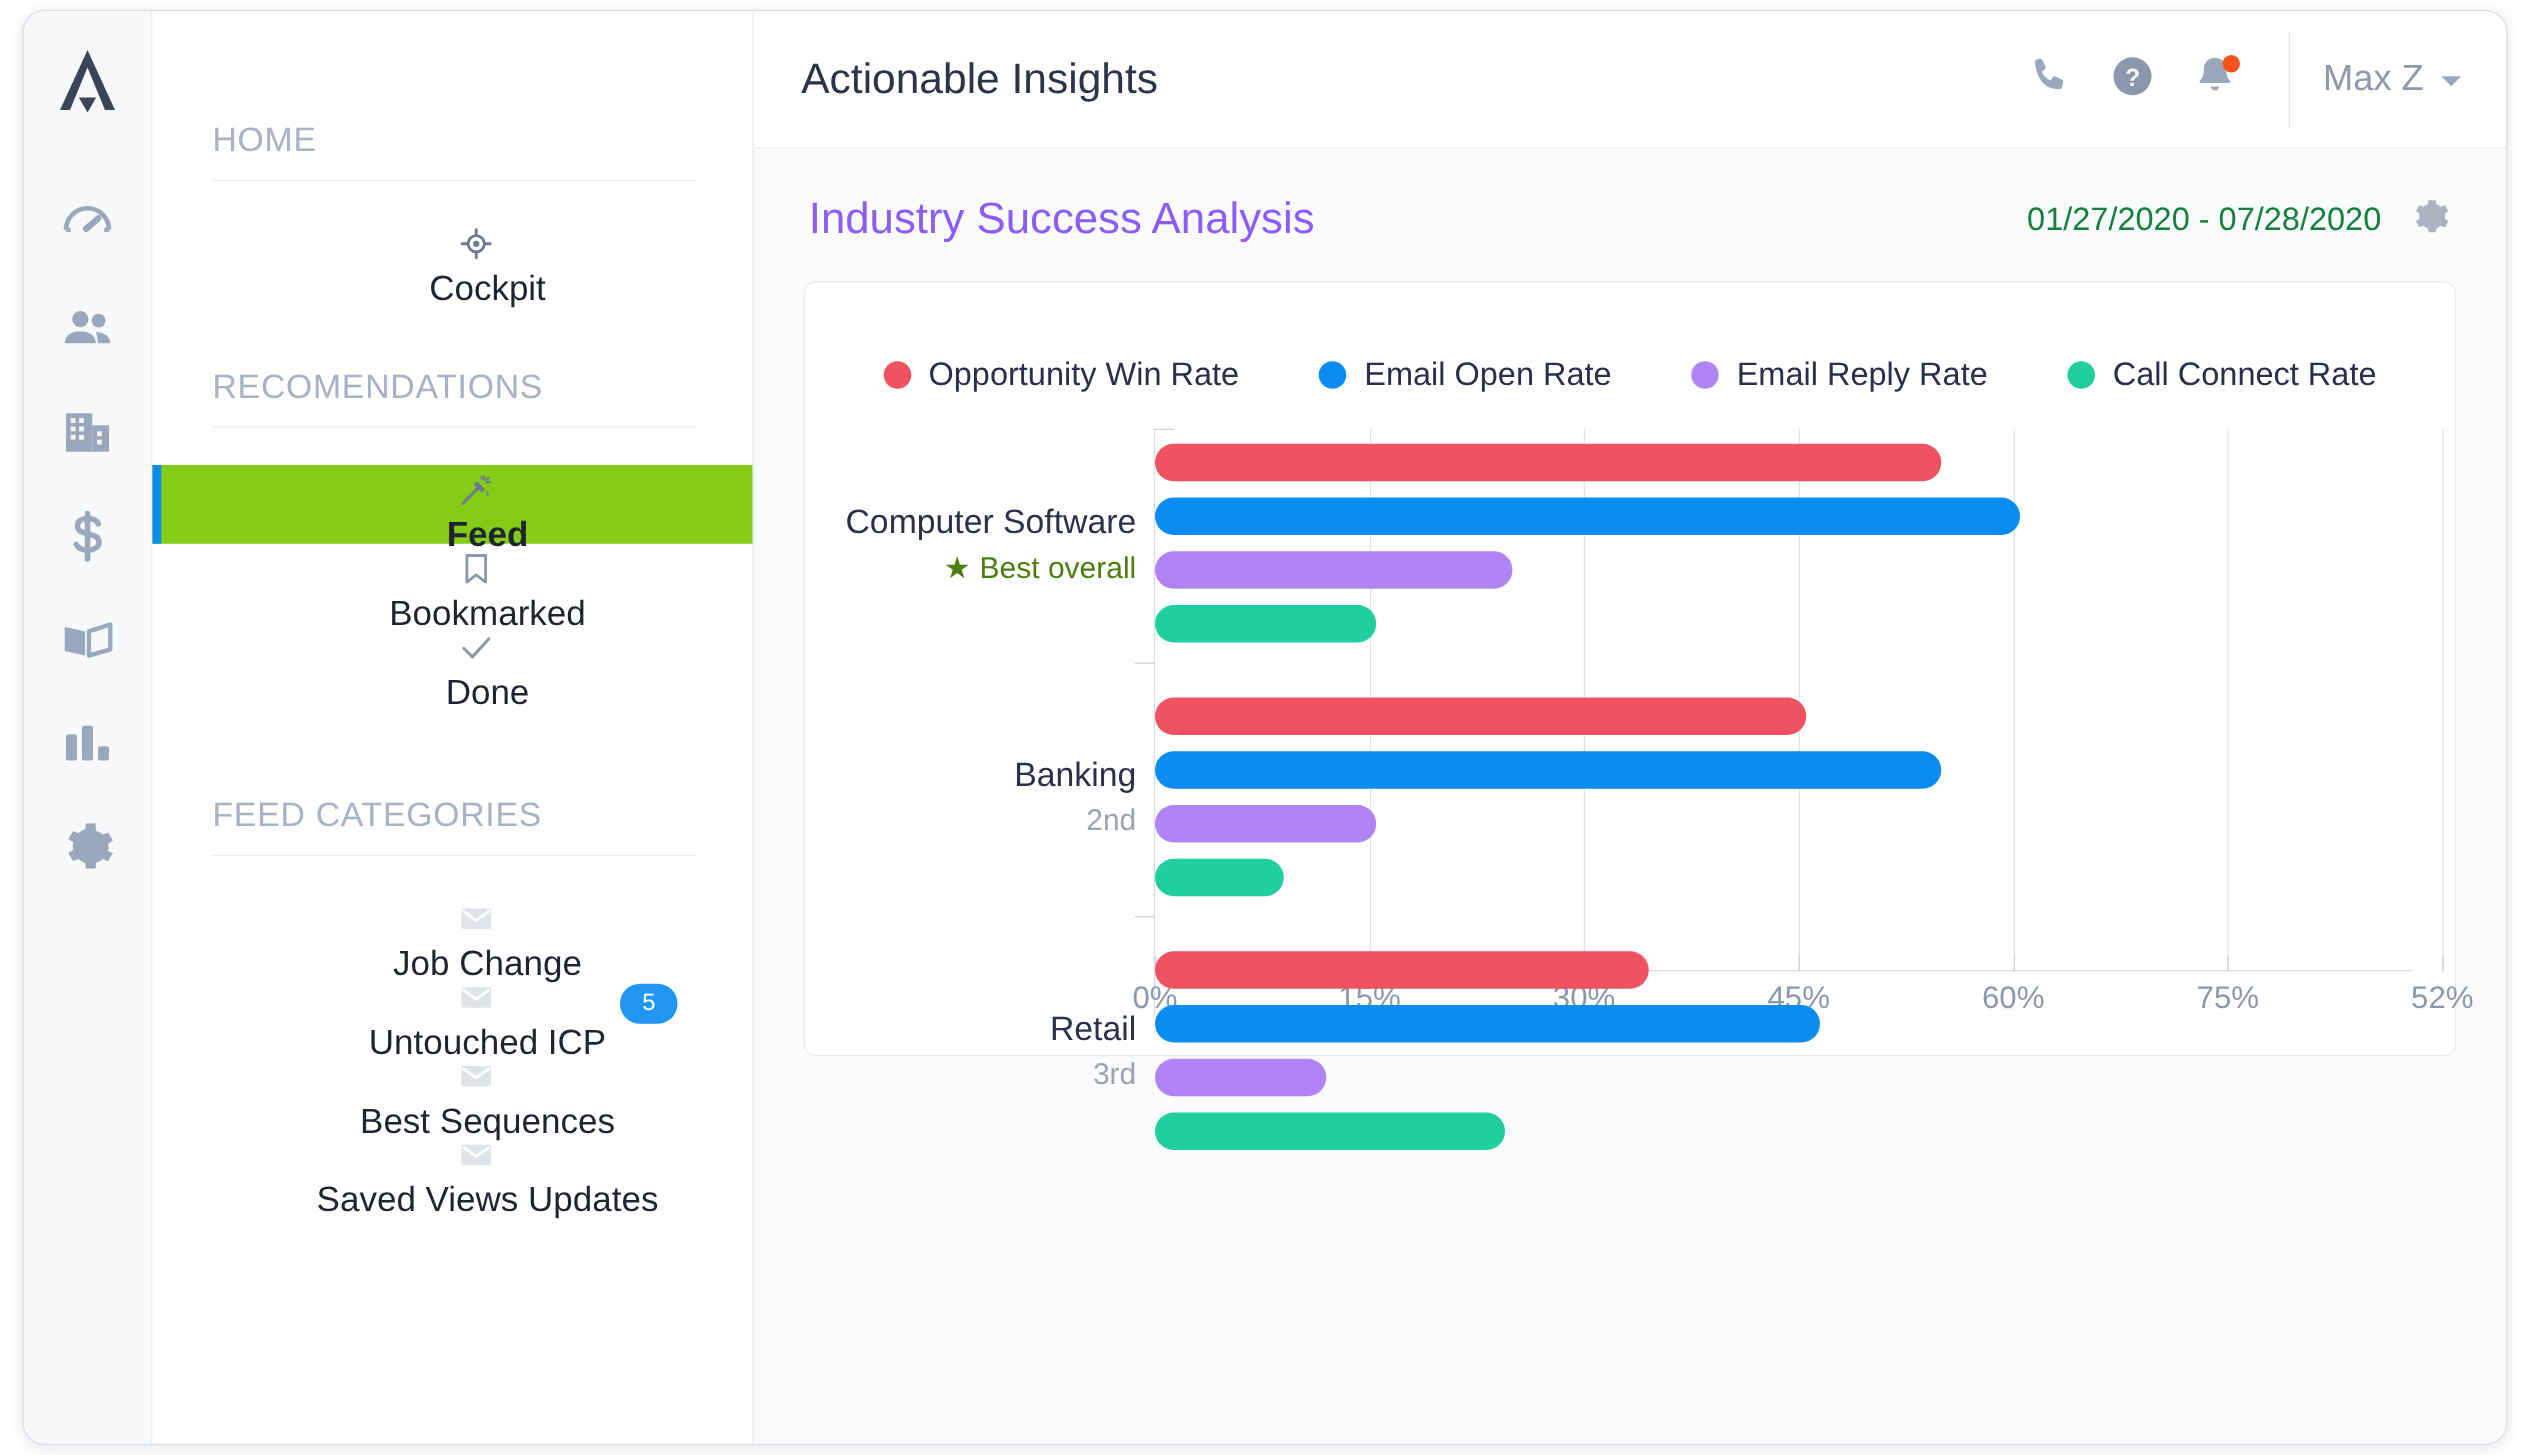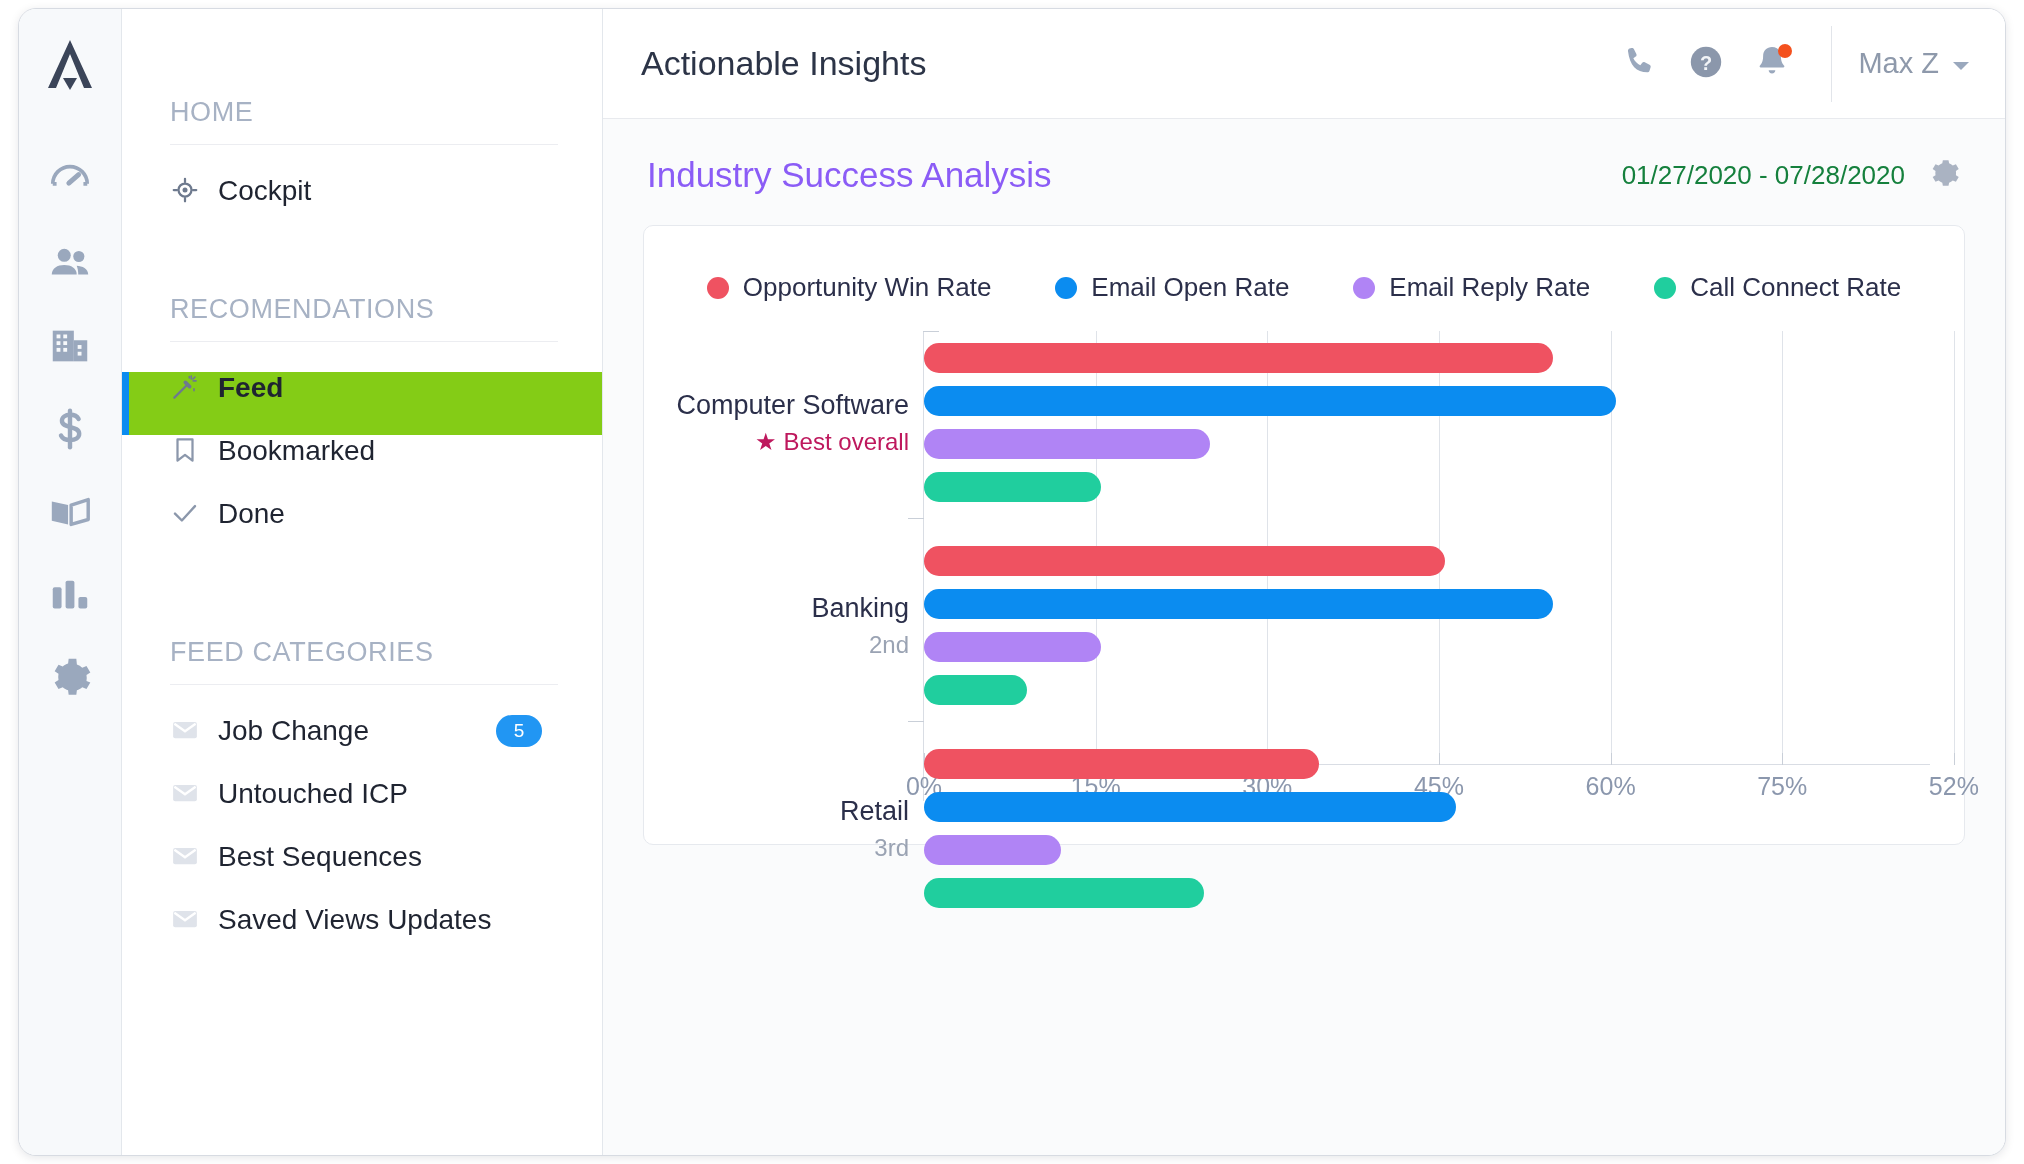--- a/index.html
+++ b/index.html
@@ -43,23 +43,24 @@
     border-right: 1px solid #e3e7ec;
     padding-top: 88px;
   }
   .side-section { padding: 0 0 0 0; }
   .side-head {
     font-size: 27px; letter-spacing: .6px; color: #a7b2c4;
     padding: 0 44px 16px 48px; font-weight: 400;
   }
   .side-rule { height: 1px; background: #ecedf1; margin: 0 44px 0 48px; }
   .side-item {
-    display: flex; align-items: flex-start;
+    display: flex; align-items: center;
     height: 63px; padding-left: 48px; cursor: pointer;
     position: relative;
+    flex-direction: column;
   }
   .side-item .ico { width: 40px; flex:0 0 40px; display:flex; align-items:center; }
   .side-item .lbl { font-size: 28px; color: #1f2431; margin-left: 8px; }
   .side-item.active { background: #84cc16; }
   .side-item.active::before {
     content:""; position:absolute; left:0; top:0; bottom:0; width:7px; background:#0b8cf0;
   }
   .side-item.active .lbl { font-weight: 700; }
   .badge {
     margin-left: auto; margin-right: 60px;
@@ -84,33 +85,33 @@
   .caret { margin-left: 12px; }
 
   .content { flex: 1; background: #fafbfc; padding: 36px 40px 0 40px; overflow: hidden; }
   .content-head { display: flex; align-items: center; margin-bottom: 30px; padding: 0 4px; }
   .page-title { font-size: 35px; color: #8b5cf6; }
   .range { margin-left: auto; font-size: 26px; color: #15803d; }
   .gear-btn { margin-left: 22px; cursor: pointer; display:flex; align-items:center; }
 
   .card {
     background: #fff; border: 1px solid #e6e9ee; border-radius: 10px;
-    padding: 32px 34px 30px 34px; height: 620px;
+    padding: 44px 34px 30px 34px; height: 620px;
   }
   .legend { display:flex; justify-content:center; align-items:center; gap: 64px; margin: 14px 0 28px 0; }
   .legend-item { display:flex; align-items:center; cursor:pointer; }
   .legend-dot { width: 22px; height: 22px; border-radius: 50%; margin-right: 14px; }
   .legend-label { font-size: 26px; color: #2b2f4a; }
 
   .plot { position: relative; height: 470px; display: flex; }
   .cat-col { width: 245px; flex: 0 0 245px; position: relative; }
   .cat-block { position: absolute; right: 14px; text-align: right; }
   .cat-name { font-size: 27px; color: #2b2f4a; white-space: nowrap; }
   .cat-rank { font-size: 24px; color: #9aa3b3; margin-top: 7px; }
-  .cat-best { font-size: 24px; color: #be185d; margin-top: 7px; white-space: nowrap; }
+  .cat-best { font-size: 24px; color: #4d7c0f; margin-top: 7px; white-space: nowrap; }
   .star { margin-right: 7px; }
 
   .plot-area { flex: 1; position: relative; border-left: 1px solid #d9dde4; }
   .gridline { position: absolute; top: 0; bottom: 36px; width: 1px; background: #dfe3e9; }
   .axis-line { position:absolute; left:0; bottom: 36px; height: 1px; background: #d9dde4; width: 100%; }
   .tick-lbl { position: absolute; bottom: 0; font-size: 25px; color: #8b97ad; transform: translateX(-50%); }
   .tick-mark { position:absolute; bottom: 36px; width:1px; height: 12px; background:#c9cfd8; }
   .axis-start-tick { position:absolute; left:-1px; width: 16px; height:1px; background:#c9cfd8; }
 
   .bar { position: absolute; height: 30px; border-radius: 16px; }

